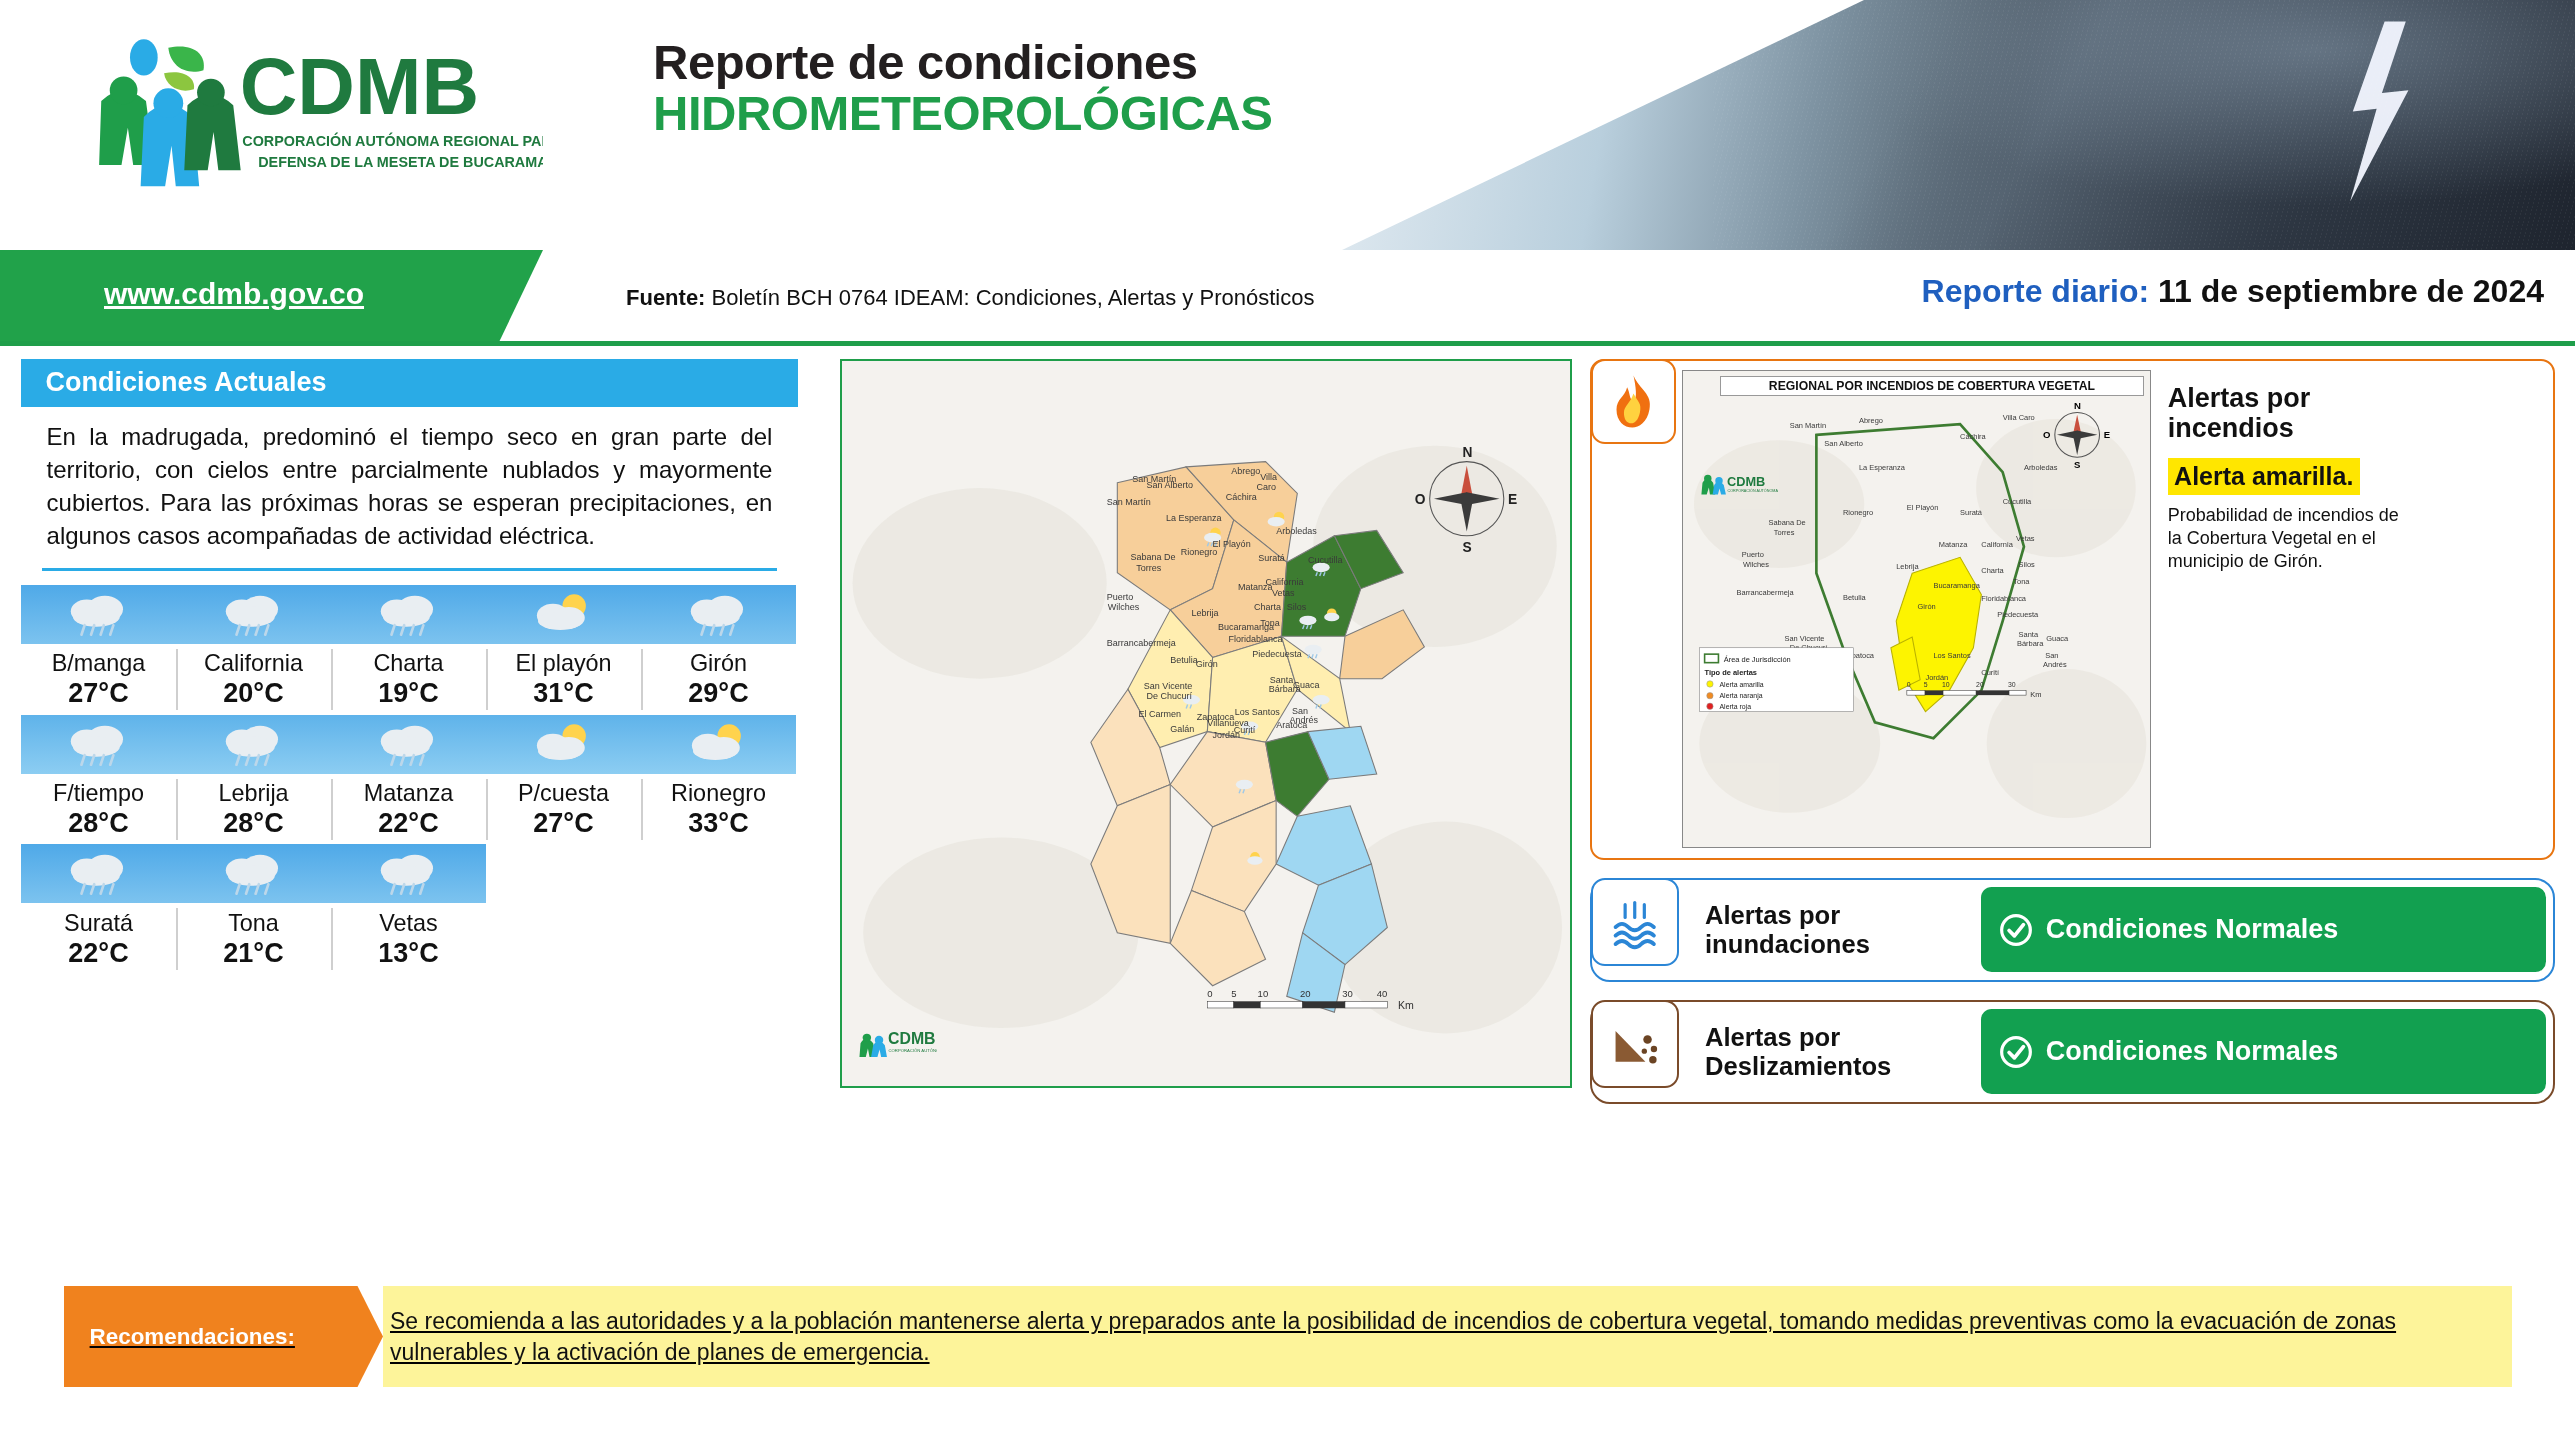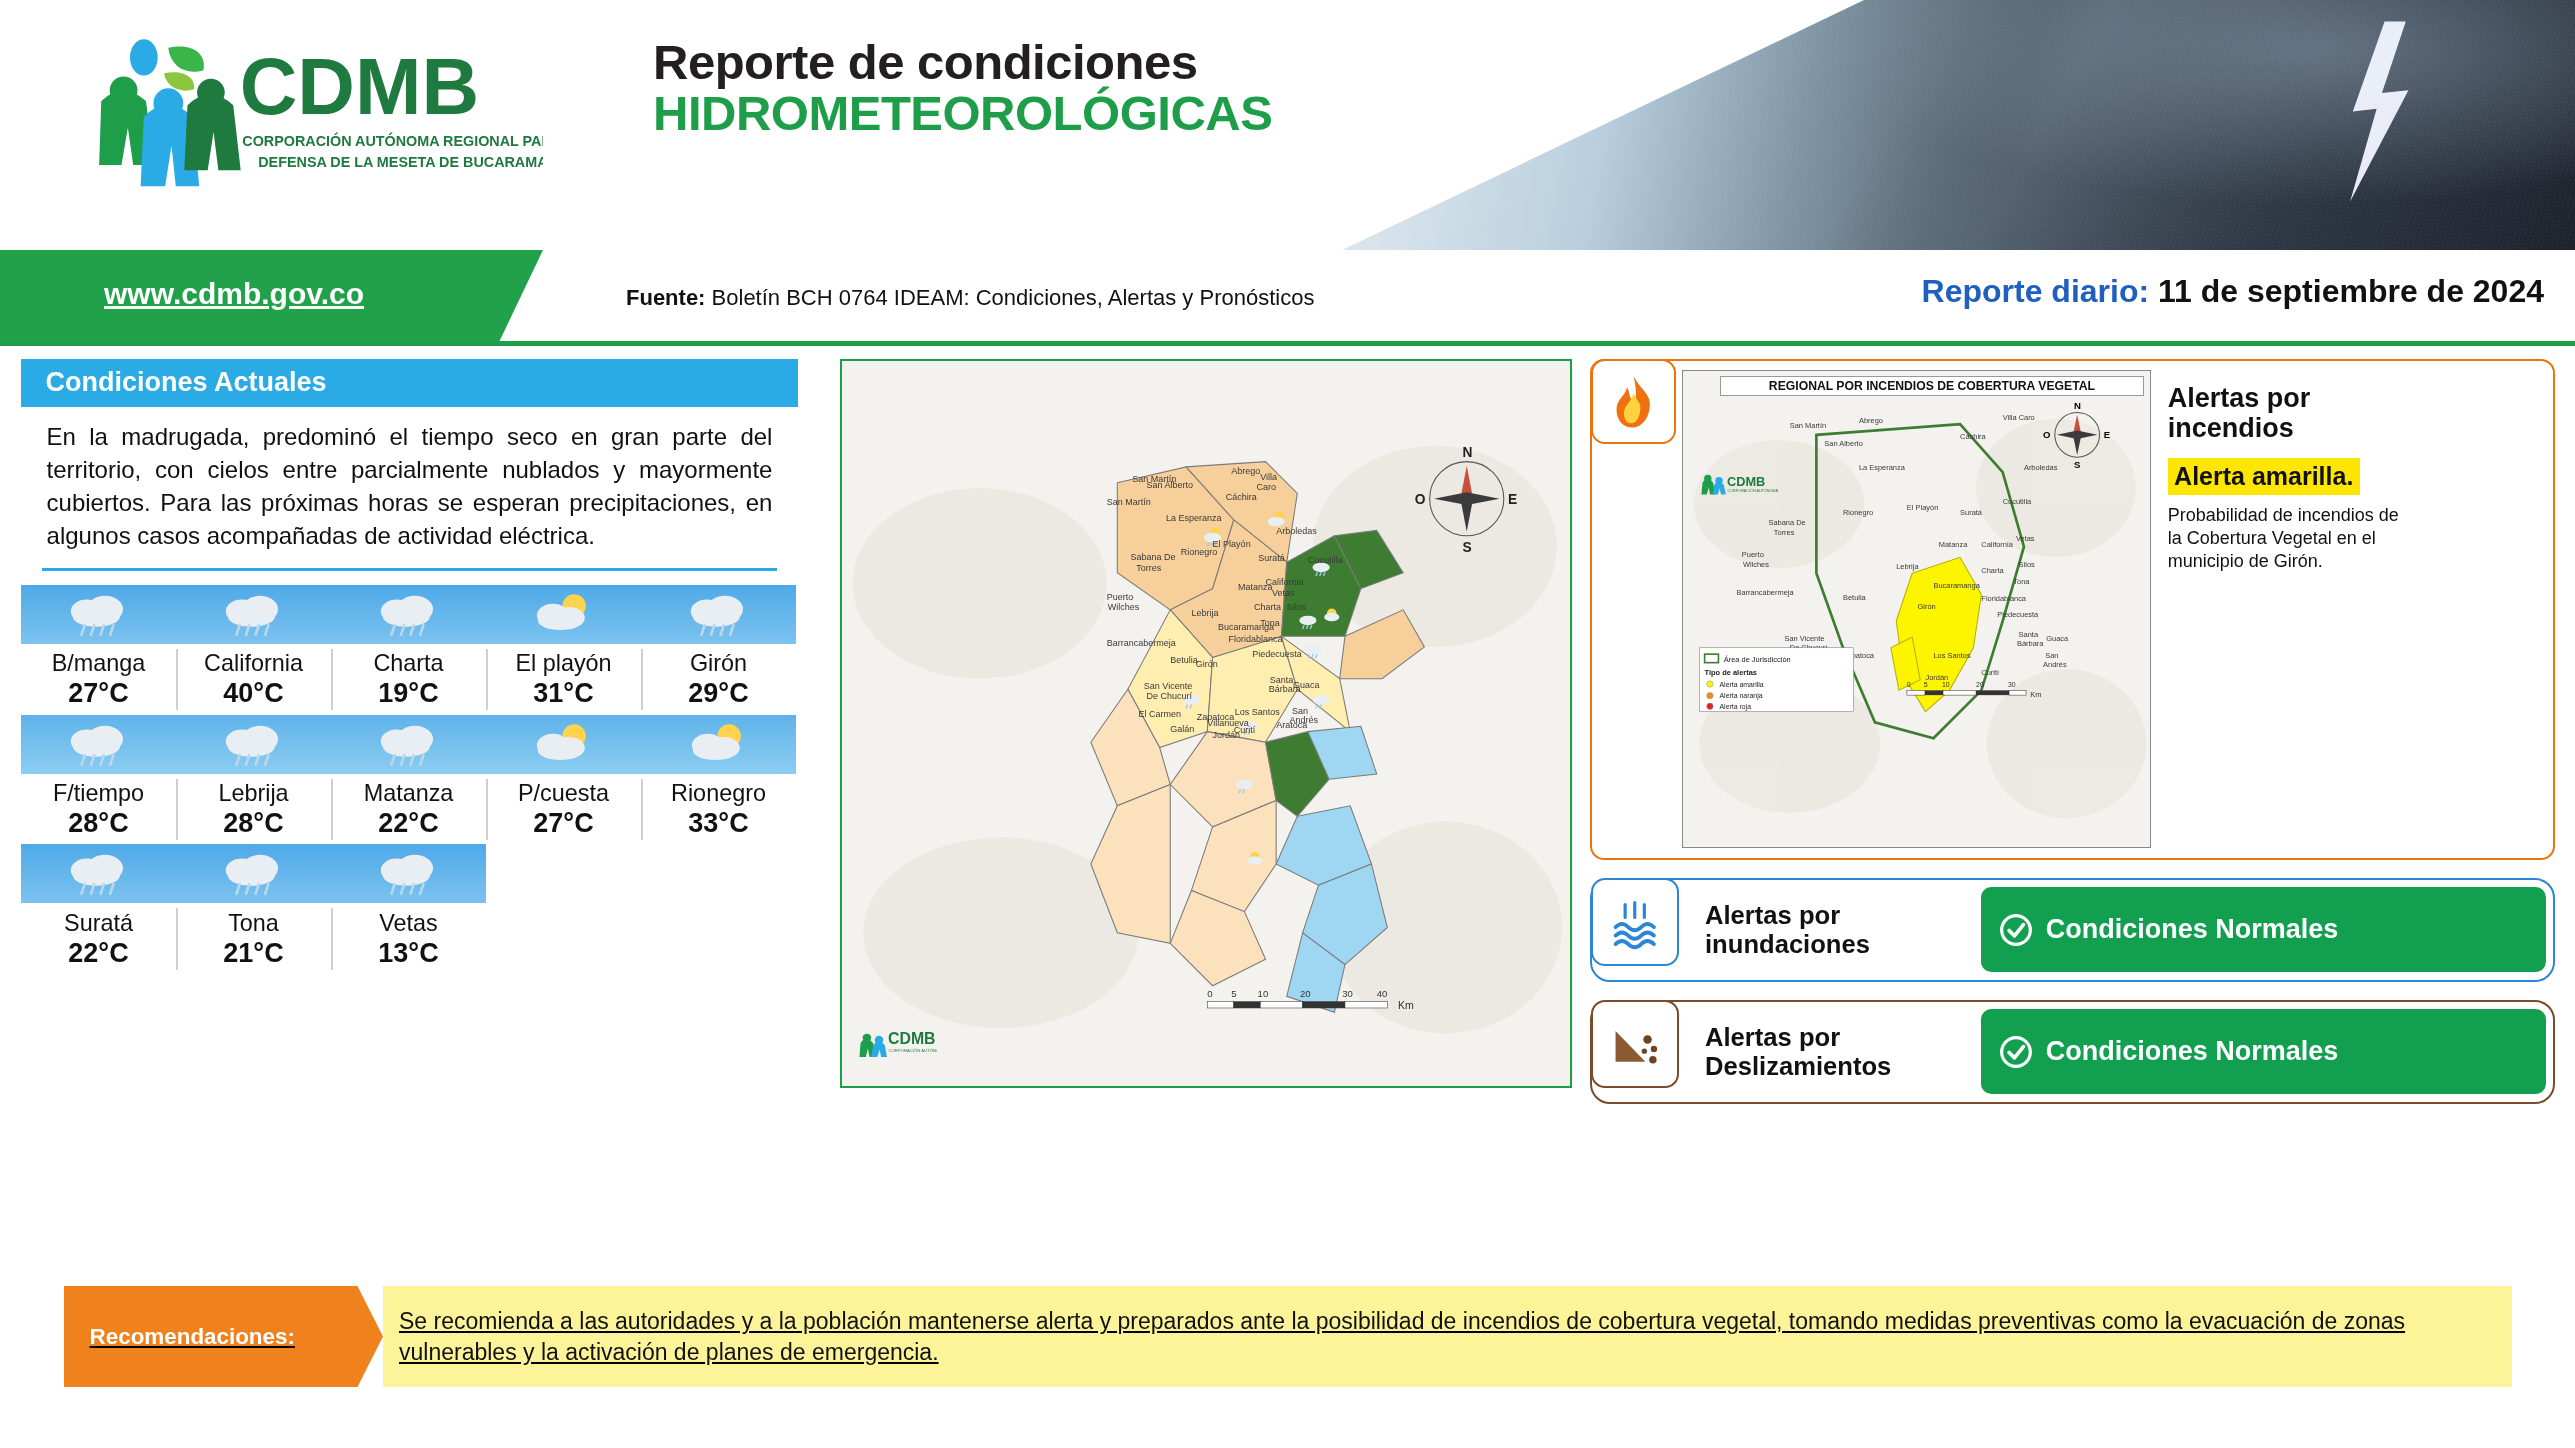--- a/index.html
+++ b/index.html
@@ -184,21 +184,21 @@
     display:flex; align-items:stretch;text-decoration:underline;
   }
   .recom-tag{
     width:319px; background:#f0821e; color:#fff; font-weight:bold; font-size:22.4px;
     display:flex; align-items:center; padding-left:25.6px;
     -webkit-clip-path: polygon(0 0, 92% 0, 100% 50%, 92% 100%, 0 100%);
     clip-path: polygon(0 0, 92% 0, 100% 50%, 92% 100%, 0 100%);
   }
   .recom-body{
     flex:1; background:#fdf49a; display:flex; align-items:center;
-    font-size:23px; color:#111; line-height:1.32; padding:0 18px 0 16px;
+    font-size:23px; color:#111; line-height:1.32; padding:0 18px 0 7px;
   }
 </style>
 </head>
 <body>
 
 <div class="header">
   <div class="storm">
     <svg class="bolt" viewBox="0 0 200 340">
       <polygon points="120,0 60,170 105,165 55,340 165,130 115,135 160,0" fill="#f2f6ff" opacity="0.95"></polygon>
     </svg>
@@ -286,21 +286,21 @@
                   </g>
                   <g stroke="#bcd7ea" stroke-width="5" stroke-linecap="round">
                     <line x1="44" y1="66" x2="38" y2="84"></line>
                     <line x1="62" y1="66" x2="56" y2="84"></line>
                     <line x1="80" y1="66" x2="74" y2="84"></line>
                     <line x1="98" y1="66" x2="92" y2="84"></line>
                   </g>
                 </svg>
             </div>
             <div class="wname">California</div>
-            <div class="wtemp">40°C</div>
+            <div class="wtemp">20°C</div>
           </div>
           <div class="wcell">
             <div class="wsep"></div>
             <div class="wicon-box">
               <svg width="75" height="49" viewBox="0 0 140 92">
                   <g fill="#e9eef2">
                     <ellipse cx="48" cy="40" rx="30" ry="22"></ellipse>
                     <ellipse cx="82" cy="36" rx="34" ry="25"></ellipse>
                     <ellipse cx="66" cy="50" rx="44" ry="19"></ellipse>
                   </g>

